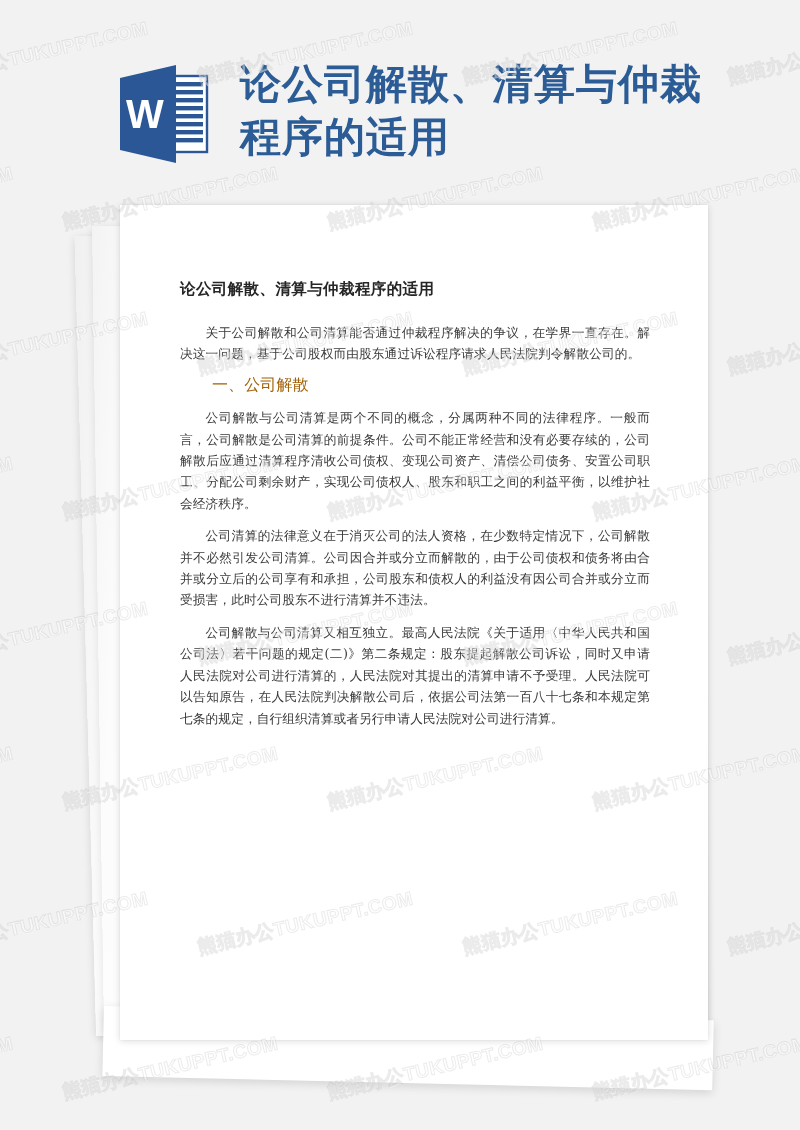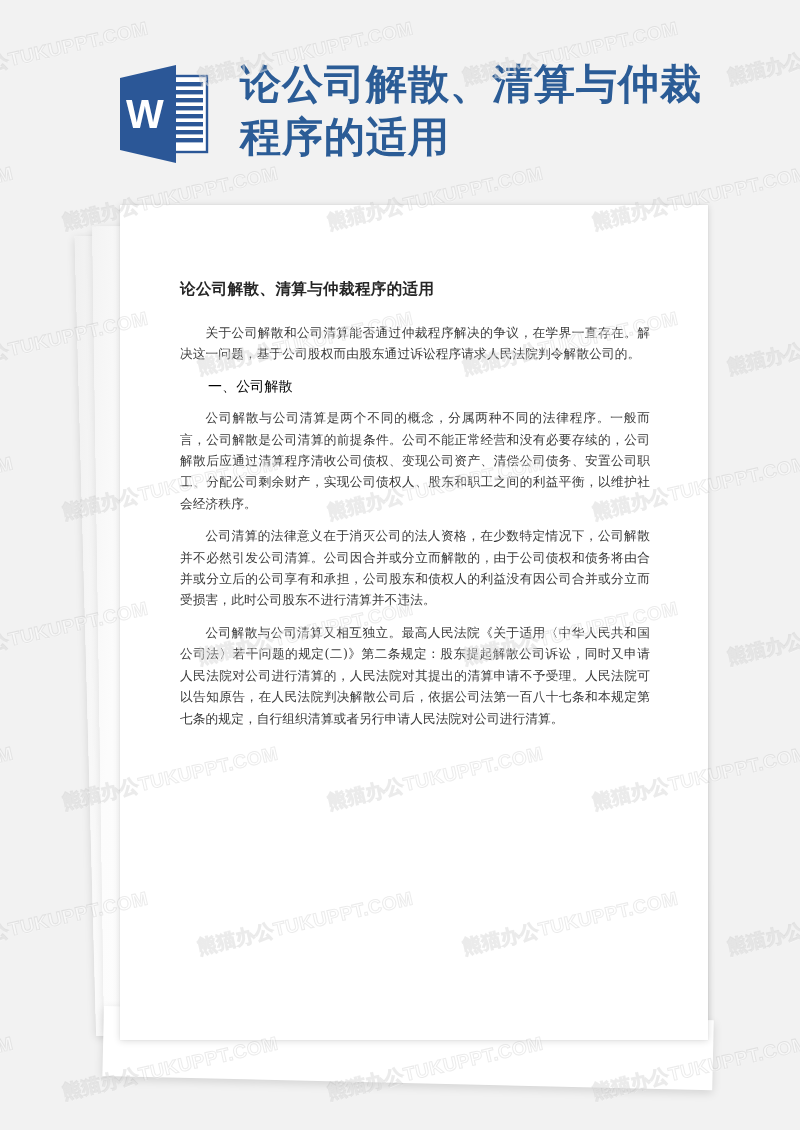--- a/index.html
+++ b/index.html
@@ -147,24 +147,24 @@
     font-family: "DejaVu Serif", "Liberation Serif", serif;
     font-size: 12.7px;
     line-height: 21.4px;
     color: #3a3a3a;
     margin: 0 0 11px 0;
     text-indent: 2em;
     text-align: justify;
     letter-spacing: 0.1px;
   }
   .doc-section {
-    font-family: Liberation Serif, serif;
-    font-size: 14px;
+    font-family: Liberation Mono, monospace;
+    font-size: 16px;
     line-height: 21.4px;
-    color: #000000;
+    color: #a16207;
     margin: 0 0 10px 0;
     text-indent: 2em;
     font-weight: normal;
     letter-spacing: 0.1px;
   }
 </style>
 </head>
 <body>
 
 <div class="stack">

